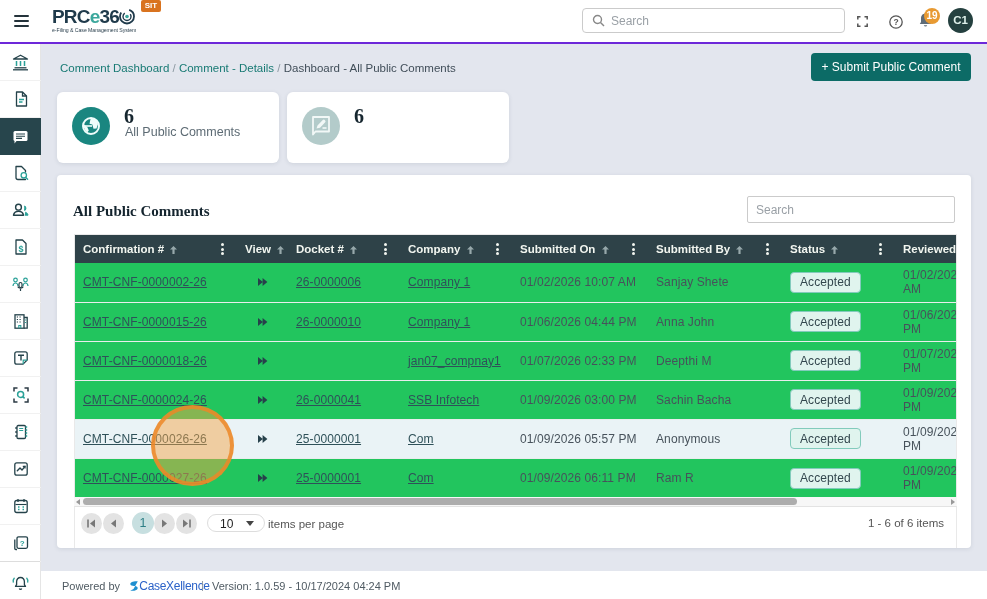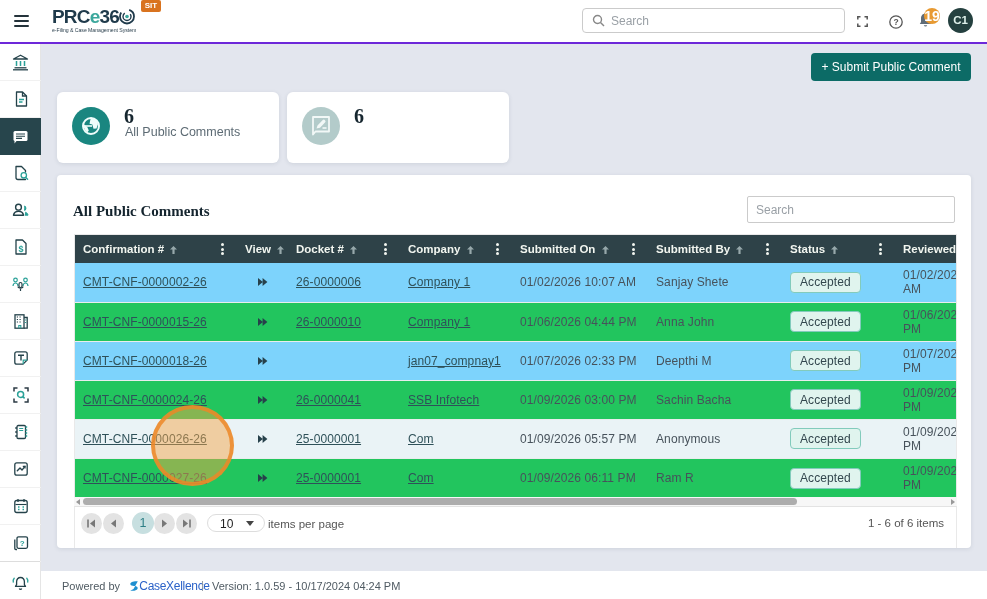--- a/index.html
+++ b/index.html
@@ -13,21 +13,21 @@
 #logo { position:absolute; left:52px; top:7px; }
 #logotxt { font-size:19px; font-weight:bold; color:#1F3A4B; letter-spacing:-0.8px; line-height:19px; }
 #logotxt .e { color:#3BA79C; }
 #logotag { font-size:5.2px; color:#2A3F4D; margin-top:1px; letter-spacing:-0.05px; }
 #sit { position:absolute; left:141px; top:0px; width:20px; height:12px; background:#D9731F; color:#fff; font-size:8px; font-weight:bold; text-align:center; line-height:12px; border-radius:2px; }
 #topsearch { position:absolute; left:582px; top:8px; width:263px; height:25px; border:1px solid #CBCBCB; border-radius:4px; background:#fff; }
 #topsearch .ph { position:absolute; left:28px; top:5px; font-size:12px; color:#9AA0A6; }
 #topsearch svg { position:absolute; left:9px; top:5px; }
 .topicon { position:absolute; }
 #avatar { position:absolute; left:948px; top:8px; width:25px; height:25px; border-radius:50%; background:#24403F; color:#DFF0EA; font-size:11.5px; font-weight:bold; text-align:center; line-height:25px; }
-#bellbadge { position:absolute; left:924px; top:8px; width:16px; height:16px; border-radius:50%; background:#E89A32; color:#fff; font-size:14px; font-weight:bold; text-align:center; line-height:16px; z-index:2; }
+#bellbadge { position:absolute; left:924px; top:8px; width:16px; height:16px; border-radius:50%; background:#E89A32; color:#fff; font-size:10px; font-weight:bold; text-align:center; line-height:16px; z-index:2; }
 
 
 #sidebar { position:absolute; left:0; top:44px; width:41px; height:555px; background:#fff; border-right:1px solid #E5E5E5; z-index:20; }
 .scell { position:absolute; left:0; width:41px; height:37px; display:flex; align-items:center; justify-content:center; border-bottom:1px solid #F1F1F1; }
 .scell.sel { background:#27454C; border-bottom:none; }
 #sdivider { position:absolute; left:0; top:517px; width:40px; border-top:1px solid #DDD; }
 
 
 #main { position:absolute; left:41px; top:44px; width:946px; height:528px; background:#E3E6EE; }
 
@@ -51,21 +51,21 @@
 #panel { position:absolute; left:16px; top:131px; width:914px; height:373px; background:#fff; border-radius:4px; box-shadow:0 1px 4px rgba(80,90,110,0.14); }
 #paneltitle { position:absolute; left:16px; top:28px; font-family:"Liberation Serif", serif; font-size:15px; font-weight:bold; color:#14242E; letter-spacing:0px; }
 #panelsearch { position:absolute; left:690px; top:21px; width:208px; height:27px; border:1px solid #CBCBCB; border-radius:2px; background:#fff; }
 #panelsearch .ph { position:absolute; left:8px; top:6px; font-size:12px; color:#9AA0A6; }
 
 
 #gridclip { position:absolute; left:17px; top:59px; width:883px; height:263px; overflow:hidden; border:1px solid #E9E9E9; border-bottom:none; }
 #grid { width:936px; border-collapse:collapse; table-layout:fixed; }
 #grid th:first-child, #grid td:first-child { padding-left:8px; }
 #grid th { background:#2E4248; color:#F2F6F0; font-size:11.5px; font-weight:bold; text-align:left; height:28px; padding:0 8px; position:relative; white-space:nowrap; }
-#grid td { font-size:12px; color:#47525B; height:39.1px; padding:0 8px; border-bottom:1px solid #EAEDED; background:#7dd3fc; letter-spacing:0.1px; }
+#grid td { font-size:12px; color:#47525B; height:39.1px; padding:0 8px; border-bottom:1px solid #EAEDED; background:#22c55e; letter-spacing:0.1px; }
 #grid tr.hl td { background:#EAF3F6; }
 #grid tr.alt td { background:#22c55e; }
 #grid a { color:#2F5159; text-decoration:underline; }
 .sortarr { vertical-align:-0.5px; }
 .colmenu { position:absolute; right:13px; top:8px; width:3px; }
 .colmenu i { display:block; width:3px; height:3px; border-radius:50%; background:#F2F6F0; margin-bottom:1.6px; }
 .chip { display:inline-block; background:#E0F4EE; border:1px solid #82CBBC; border-radius:4px; color:#33474E; font-size:12px; padding:2.5px 9px; }
 
 
 #hscroll { position:absolute; left:17px; top:322px; width:883px; height:9px; background:#F7F7F7; }
@@ -92,20 +92,21 @@
 #cx { color:#2B62C8; letter-spacing:-0.3px; font-size:12px; }
 #cxs { display:inline-block; vertical-align:-2px; }
 
 
 #clickcircle { position:absolute; left:151px; top:405px; width:83px; height:81px; border-radius:50%; background:rgba(245,164,70,0.48); border:4.5px solid rgba(236,136,39,0.85); z-index:40; }
 </style>
 </head>
 <body>
 
 <div id="main">
+  <div id="bc"><a>Comment Dashboard</a> / <a>Comment - Details</a> / <span class="cur">Dashboard - All Public Comments</span></div>
   <div id="submitbtn">+ Submit Public Comment</div>
 
   <div class="card" id="card1">
     <div class="cicon">
       <svg width="38" height="38" viewBox="0 0 38 38">
           <circle cx="19" cy="19" r="8" fill="none" stroke="#EFFDFB" stroke-width="2"></circle>
       <path d="M18.5 12 L22 11.5 Q25.5 13.5 26 17 L24.5 21.5 L21.5 21.8 L20.3 17.5 L17.5 16.8 Z" fill="#EFFDFB"></path>
       <path d="M12.2 17.5 L15.5 20.5 L16.8 23.5 L15.2 25.5 Q12.5 23.5 12 20.5 Z" fill="#EFFDFB"></path>
       <path d="M12 18.2 L20 18.2 L20 19.8 L12 19.8 Z" fill="#EFFDFB"></path>
         </svg>

